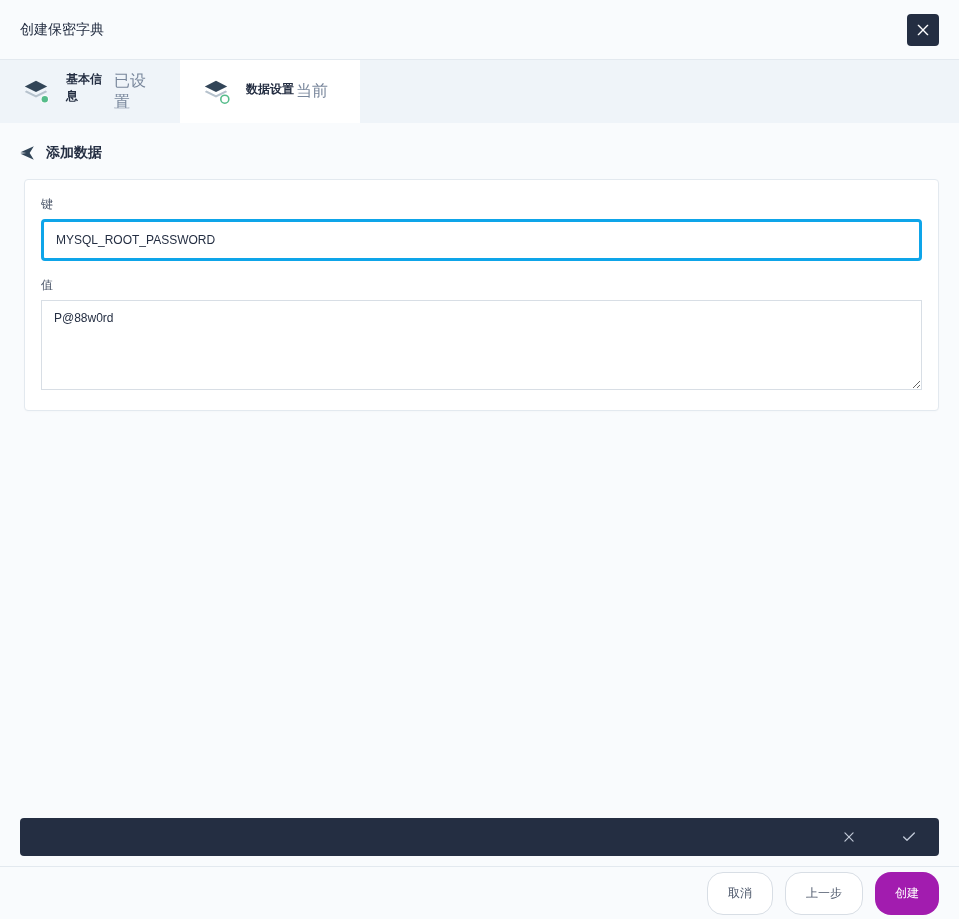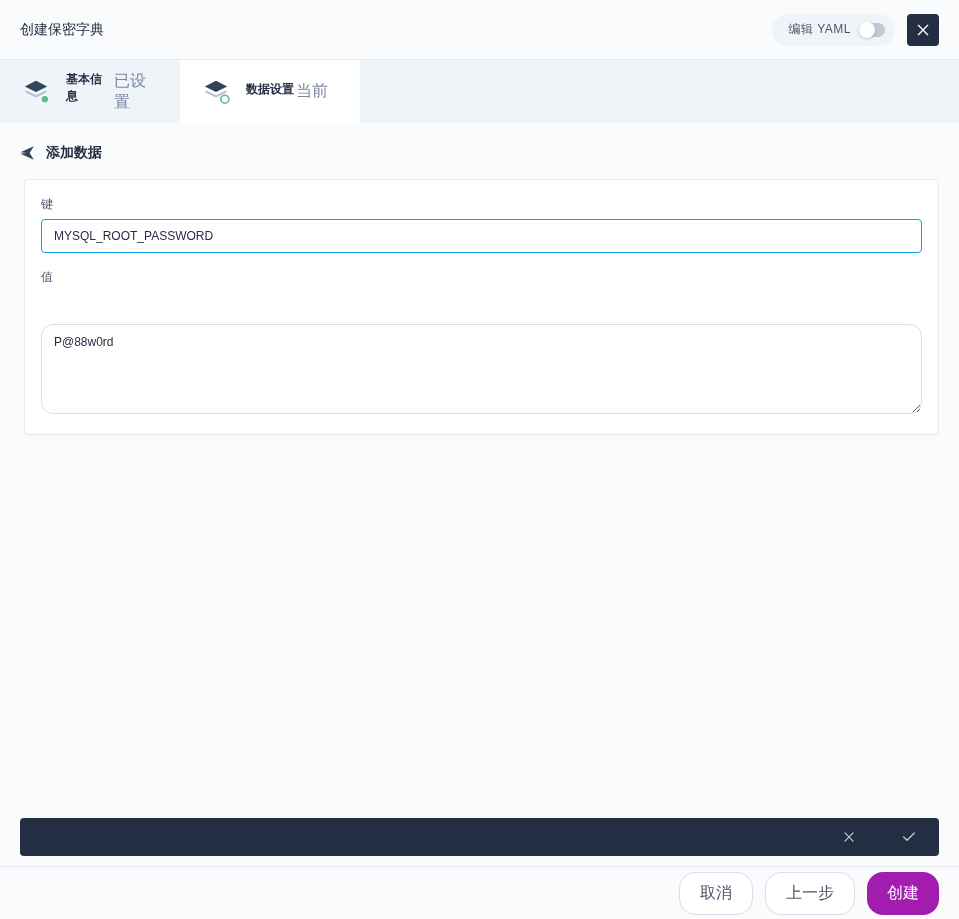--- a/index.html
+++ b/index.html
@@ -158,41 +158,40 @@
       margin-bottom: 0;
     }
     .form-label {
       font-size: 12px;
       color: #4a5568;
       display: block;
       margin-bottom: 6px;
     }
     .form-input {
       width: 100%;
-      height: 34px;
-      border: 1px solid #0ea5e9;
+      height: 42px;
+      border: 3px solid #0ea5e9;
       border-radius: 4px;
       padding: 0 12px;
       font-size: 12px;
       color: #242e42;
       outline: none;
       font-family: inherit;
     }
     .form-textarea {
       width: 100%;
       height: 90px;
       border: 1px solid #d8dee5;
-      border-radius: 12px;
+      border-radius: 0;
       padding: 10px 12px;
       font-size: 12px;
       color: #242e42;
       outline: none;
       resize: both;
       font-family: inherit;
-      margin-top: 32px;
     }
 
     .action-bar {
       position: absolute;
       bottom: 10px;
       left: 20px;
       right: 20px;
       height: 38px;
       background: #242e42;
       border-radius: 4px;
@@ -223,21 +222,21 @@
       display: flex;
       align-items: center;
       justify-content: flex-end;
       padding: 0 20px;
       gap: 12px;
     }
     .btn {
       height: 43px;
       padding: 0 20px;
       border-radius: 16px;
-      font-size: 16px;
+      font-size: 12px;
       cursor: pointer;
       border: none;
       font-family: inherit;
       display: flex;
       align-items: center;
       justify-content: center;
     }
     .btn-default {
       background: #fff;
       border: 1px solid #d8dee5;
@@ -247,24 +246,20 @@
       background: #a21caf;
       color: #fff;
     }
   </style>
 </head>
 <body>
 
 <div class="header">
   <div class="header-title">创建保密字典</div>
   <div class="header-right">
-    <div class="yaml-toggle">
-      <span class="yaml-toggle-label">编辑 YAML</span>
-      <div class="toggle-switch"></div>
-    </div>
     <button class="close-btn">
       <svg viewBox="0 0 24 24" fill="none" stroke-width="2" stroke-linecap="round">
         <line x1="5" y1="5" x2="19" y2="19"></line>
         <line x1="19" y1="5" x2="5" y2="19"></line>
       </svg>
     </button>
   </div>
 </div>
 
 <div class="steps">

